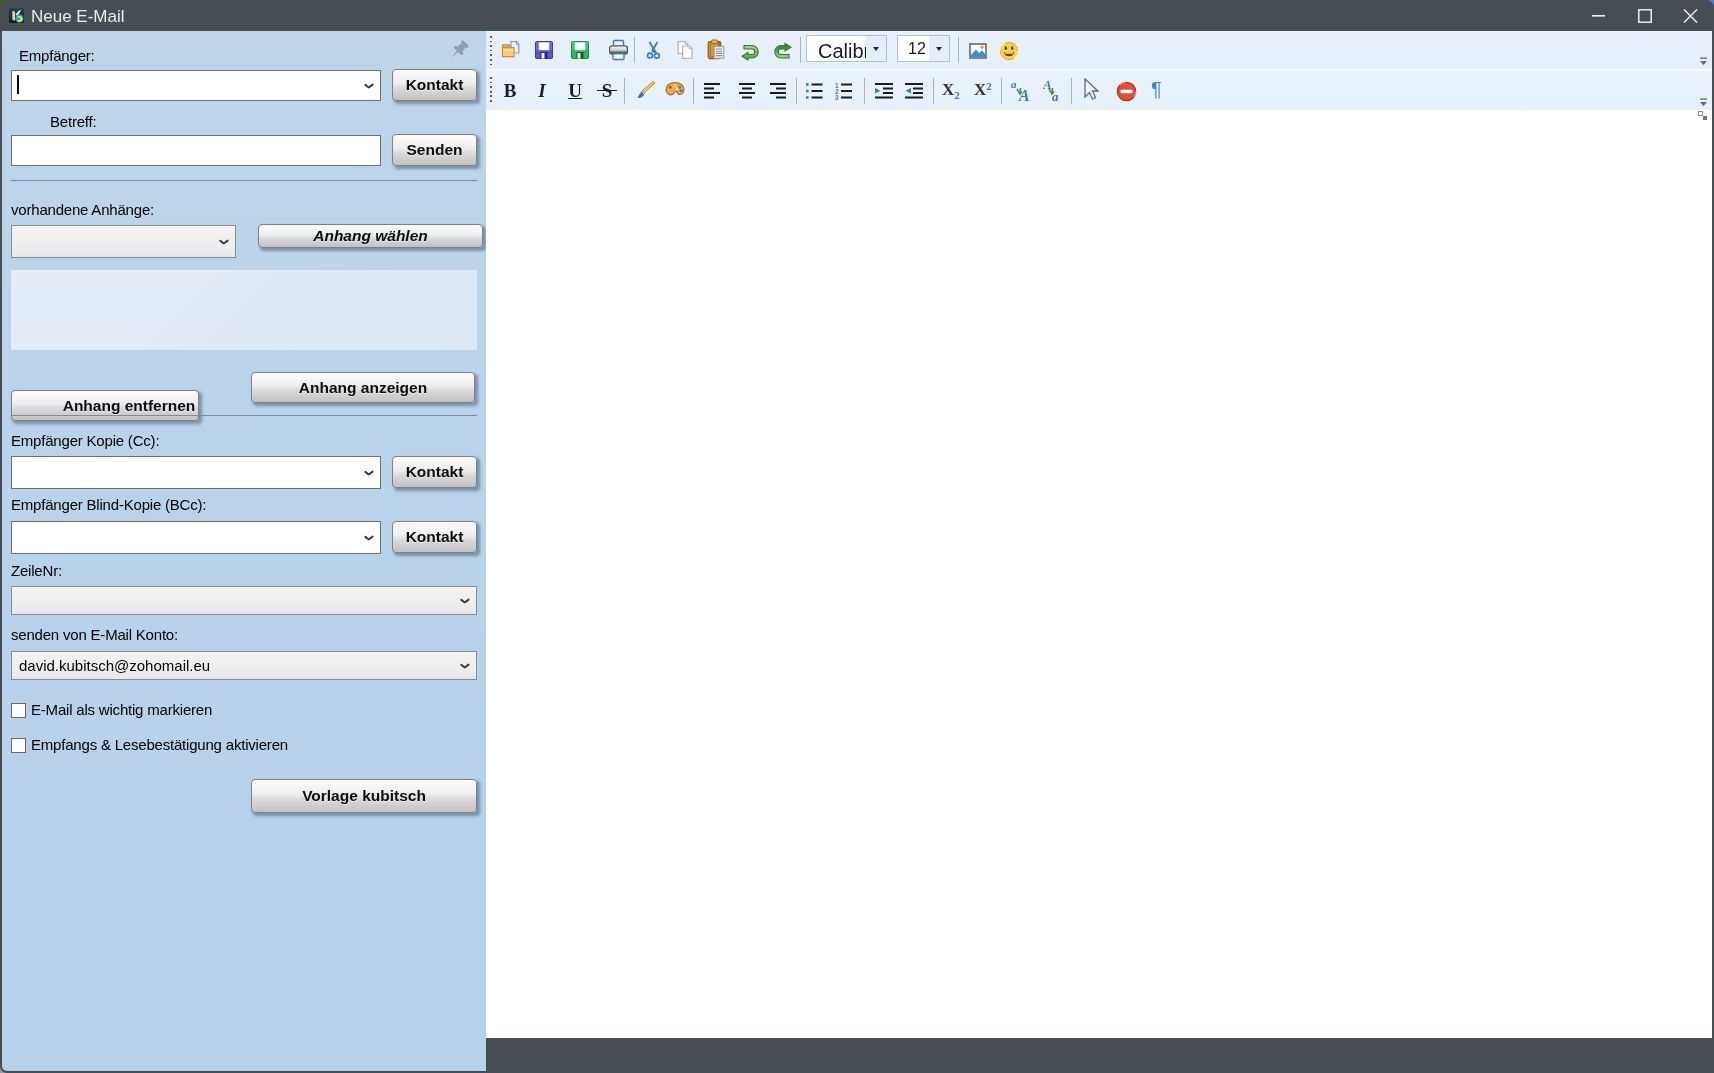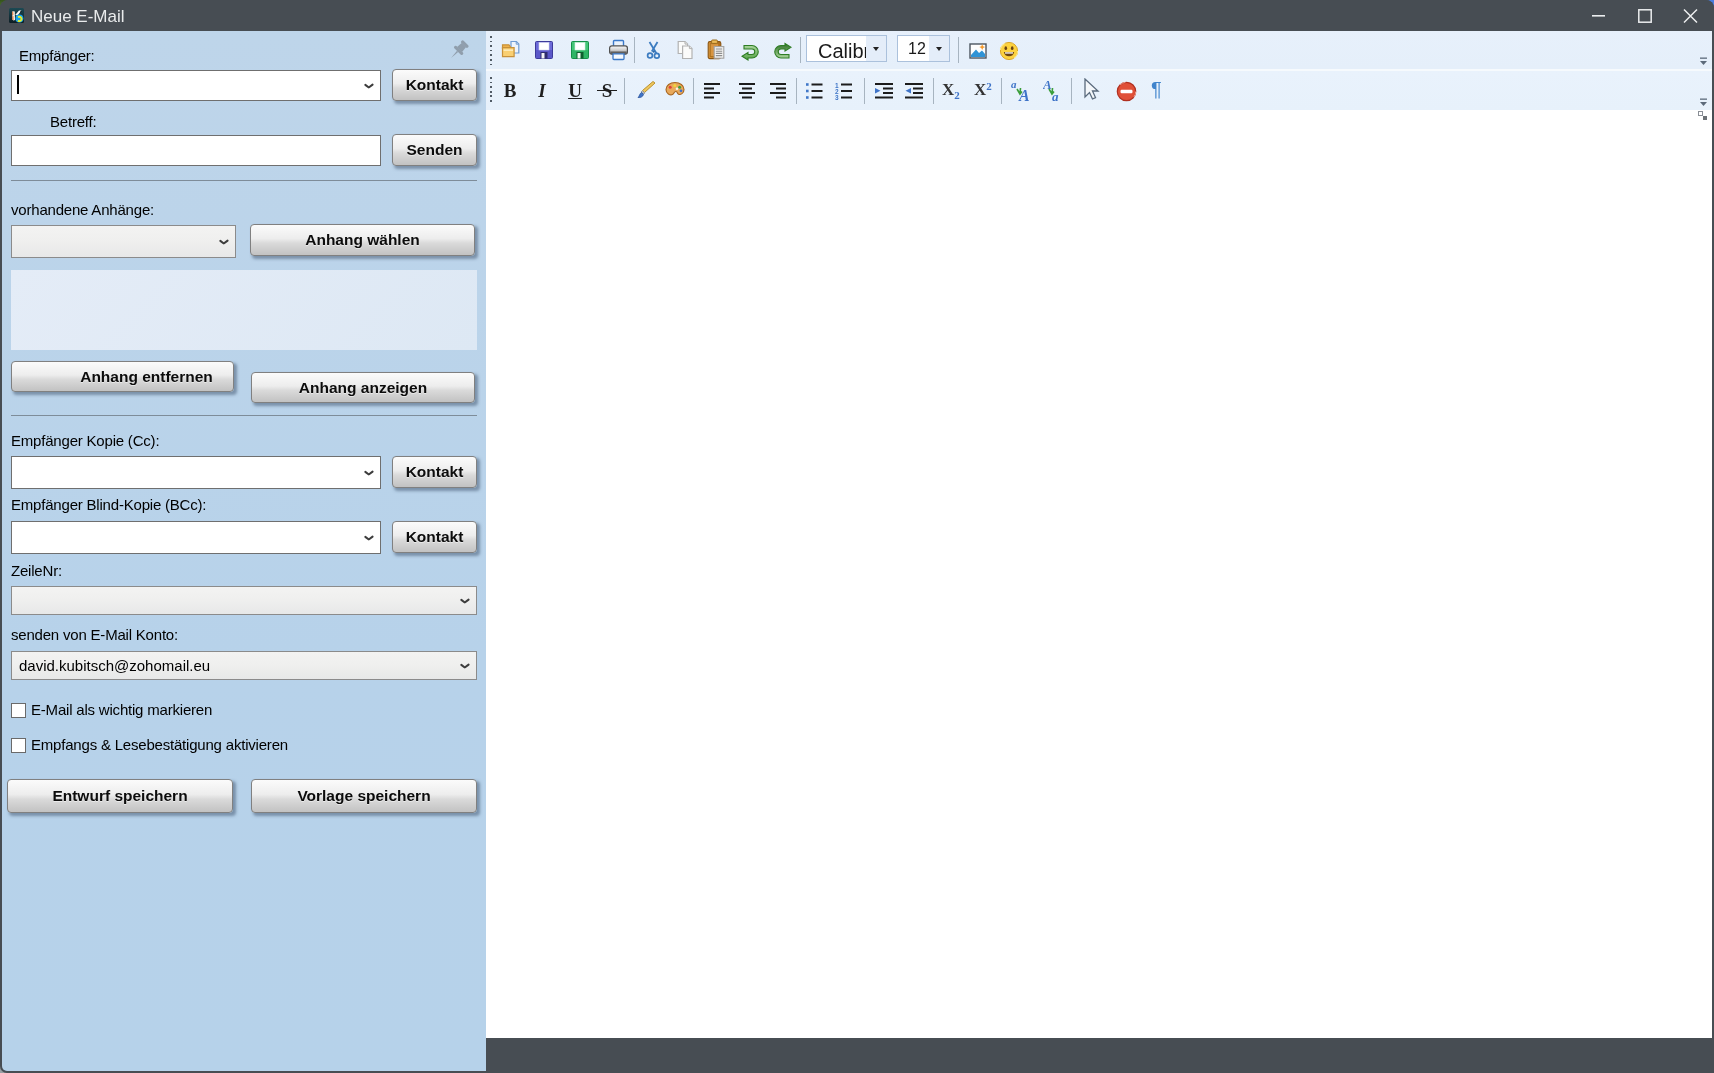--- a/index.html
+++ b/index.html
@@ -111,26 +111,26 @@
     <div class="lbl" style="left:9px; top:82px;margin-left:39px;">Betreff:</div>
     <div class="combo" style="left:9px; top:104px; width:370px; height:31px;"></div>
     <div class="btn3d" style="left:390px; top:103px; width:85px; height:32px;">Senden</div>
 
     <div class="sep" style="top:149px;"></div>
 
     <div class="lbl" style="left:9px; top:170px;">vorhandene Anhänge:</div>
     <div class="gcombo" style="left:9px; top:194px; width:225px; height:33px;">
         <div class="chev"></div>
       </div>
-    <div class="btn3d" style="left:248px; top:193px; width:225px; height:32px;">Anhang wählen</div>
+    <div class="btn3d" style="left:256px; top:193px; width:225px; height:24px;font-style:italic;">Anhang wählen</div>
 
     <div style="position:absolute; left:9px; top:239px; width:466px; height:80px;
       background:linear-gradient(135deg,#e4ecf7,#dde8f4);"></div>
 
-    <div class="btn3d" style="left:9px; top:330px; width:223px; height:31px;padding-left:48px;">Anhang entfernen</div>
+    <div class="btn3d" style="left:9px; top:359px; width:188px; height:31px;padding-left:48px;">Anhang entfernen</div>
     <div class="btn3d" style="left:249px; top:341px; width:224px; height:31px;">Anhang anzeigen</div>
 
     <div class="sep" style="top:384px;"></div>
 
     <div class="lbl" style="left:9px; top:401px;">Empfänger Kopie (Cc):</div>
     <div class="combo" style="left:9px; top:425px; width:370px; height:33px;">
         <div class="chev"></div>
       </div>
     <div class="btn3d" style="left:390px; top:425px; width:85px; height:32px;">Kontakt</div>
 
@@ -146,22 +146,21 @@
       </div>
 
     <div class="lbl" style="left:9px; top:563px;margin-top:32px;">senden von E-Mail Konto:</div>
     <div class="gcombo" style="left:9px; top:620px; width:466px; height:29px; line-height:27px; padding-left:7px;">david.kubitsch@zohomail.eu<div class="chev"></div></div>
 
     <div class="cb" style="left:9px; top:672px;"></div>
     <div class="lbl" style="left:29px; top:670px;">E-Mail als wichtig markieren</div>
     <div class="cb" style="left:9px; top:707px;"></div>
     <div class="lbl" style="left:29px; top:705px;">Empfangs &amp; Lesebestätigung aktivieren</div>
 
-    <div class="btn3d" style="left:5px; top:748px; width:226px; height:34px;">Entwurf speichern</div>
-    <div class="btn3d" style="left:249px; top:748px; width:226px; height:34px;">Vorlage speichern</div>
+    <div class="btn3d" style="left:249px; top:748px; width:226px; height:34px;">Vorlage kubitsch</div>
   </div>
 
   <div style="position:absolute; left:486px; top:31px; width:3px; height:79px; background:#f8f6ef;"></div>
   <div id="tbar1">
     <div class="grip" style="top:5px; height:29px;"></div>
     <svg class="icon" style="left:15px; top:9px;" width="21" height="21" viewBox="0 0 21 21">
       <path d="M10 1.5 h5.4 l2.4 2.4 V13 H10 Z" fill="#eef4fc" stroke="#6f9bd2" stroke-width="1.2"></path>
       <path d="M15.2 1.7 V4.2 H17.7" fill="none" stroke="#6f9bd2" stroke-width="1"></path>
       <path d="M1.5 4.8 h6.4 l1.3 1.6 v2 H1.5 Z" fill="#f0b24a" stroke="#c8913a" stroke-width="1.2"></path>
       <path d="M1.5 7.6 h11.6 v9 H1.5 Z" fill="#f9cf72" stroke="#c8913a" stroke-width="1.2"></path>

